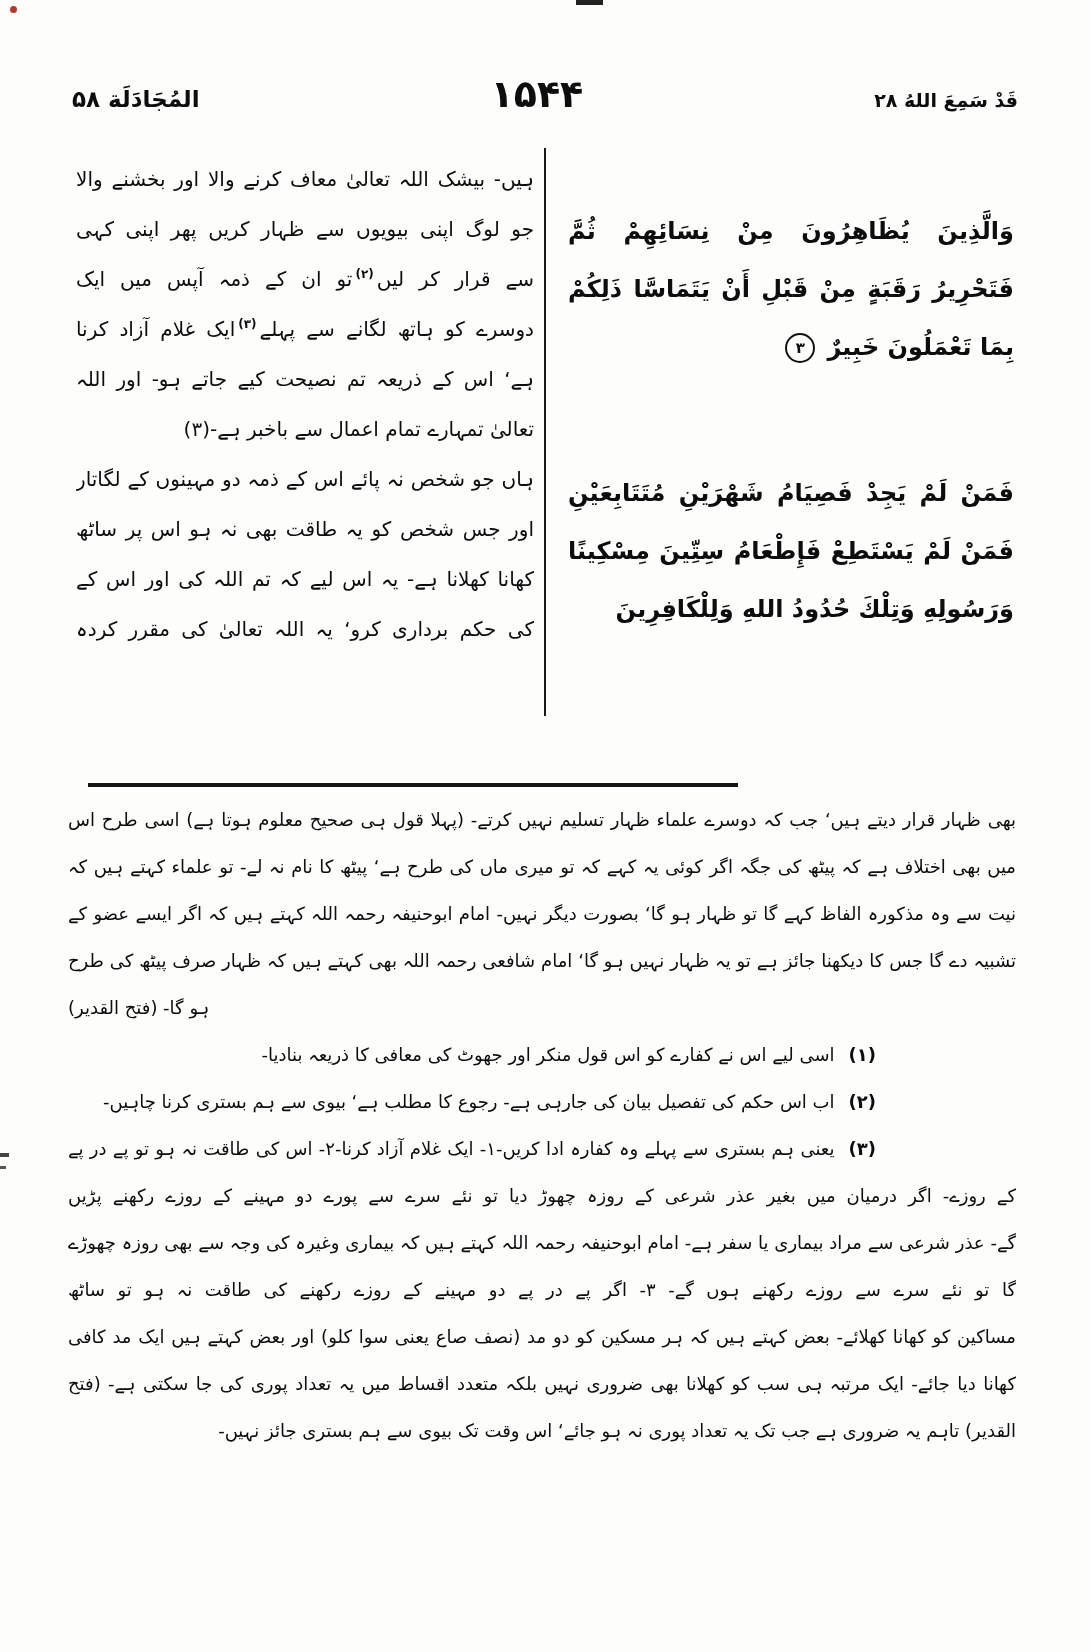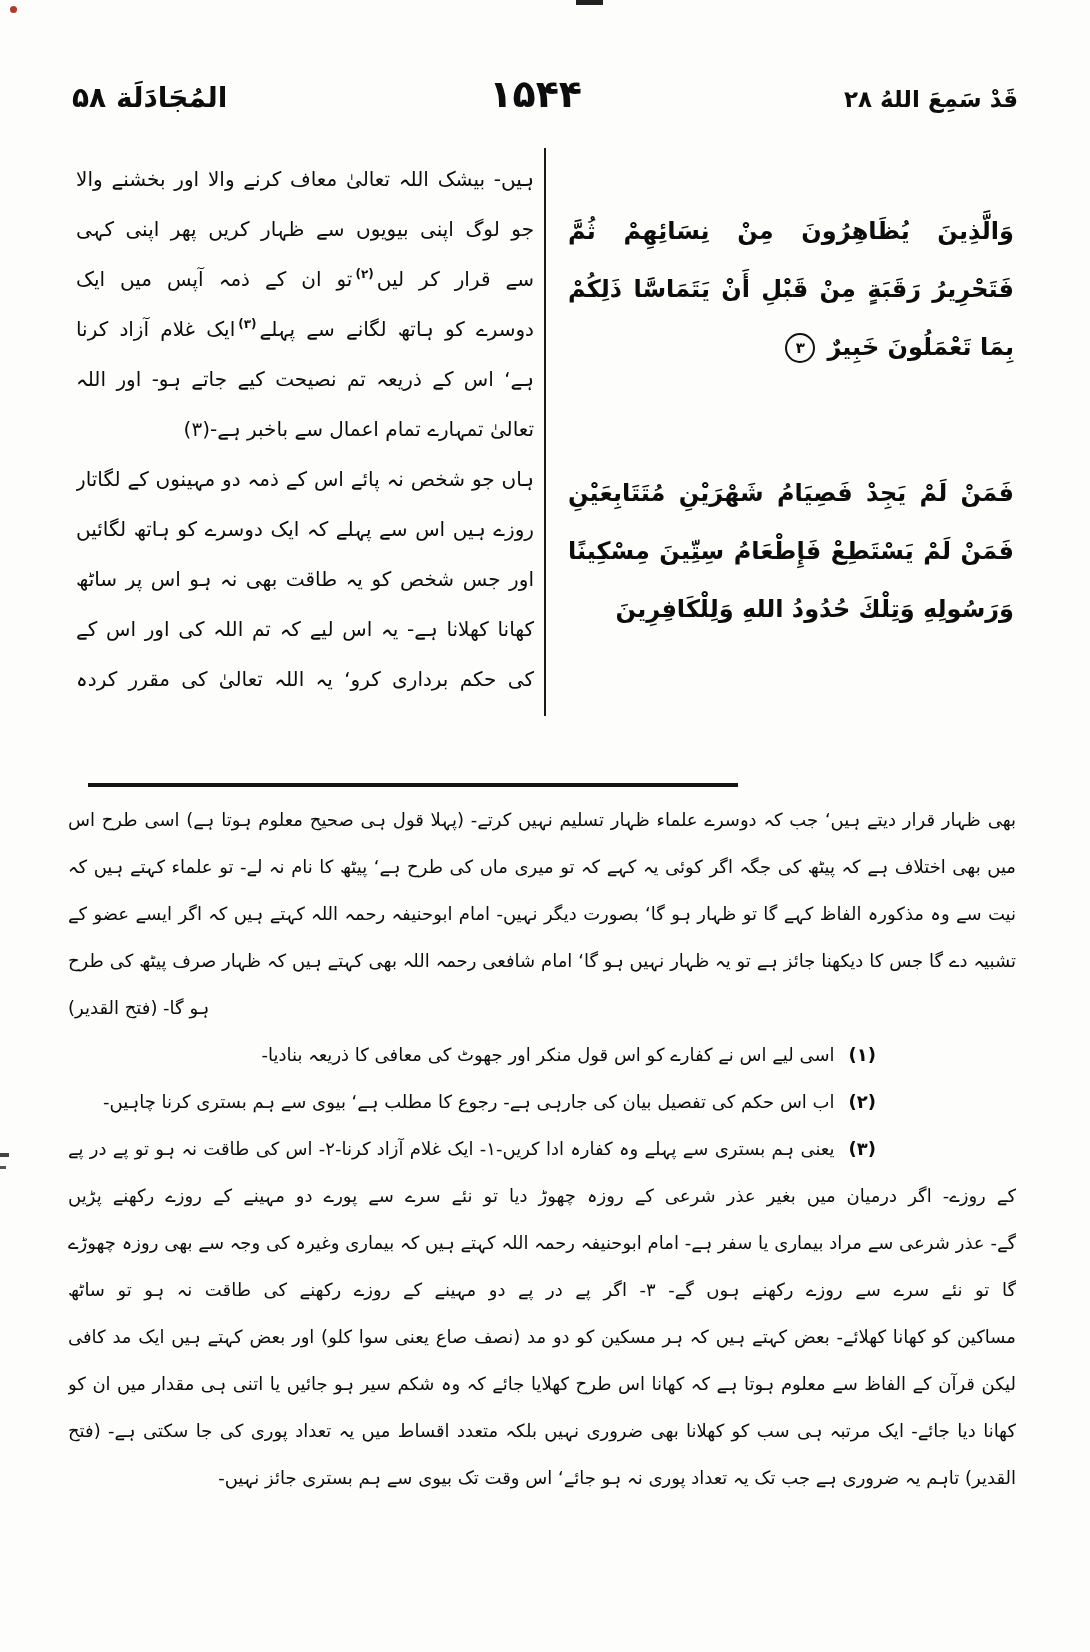--- a/index.html
+++ b/index.html
@@ -28,23 +28,23 @@
 
   
   .header {
     position: absolute;
     top: 72px; left: 72px; right: 72px;
     display: flex;
     justify-content: space-between;
     align-items: baseline;
     direction: rtl;
   }
-  .juz-title   { font-size: 23px; font-weight: bold; }
+  .juz-title   { font-size: 19px; font-weight: bold; }
   .page-number { font-size: 38px; font-weight: bold; letter-spacing: 2px; }
-  .surah-title { font-size: 28px; font-weight: bold; }
+  .surah-title { font-size: 23px; font-weight: bold; }
 
   
   .columns { position: absolute; top: 146px; right: 76px; left: 76px; height: 574px; }
 
   .arabic-col { position: absolute; top: 0; right: 0; width: 446px; }
   .verse { direction: rtl; }
   .verse-1 { margin-top: 56px; }
   .verse-2 { margin-top: 88px; }
   .v-line {
     font-size: 24px;
@@ -170,21 +170,20 @@
       <div class="tr-line">جو لوگ اپنی بیویوں سے ظہار کریں پھر اپنی کہی ہوئی بات</div>
       <div class="tr-line">
         <span>سے قرار کر لیں</span><sup class="fn-sup">(۲)</sup><span>تو ان کے ذمہ آپس میں ایک</span>
       </div>
       <div class="tr-line">
         <span>دوسرے کو ہاتھ لگانے سے پہلے</span><sup class="fn-sup">(۳)</sup><span>ایک غلام آزاد کرنا</span>
       </div>
       <div class="tr-line">ہے‘ اس کے ذریعہ تم نصیحت کیے جاتے ہو- اور اللہ</div>
       <div class="tr-line tr-end">تعالیٰ تمہارے تمام اعمال سے باخبر ہے-(۳)</div>
       <div class="tr-line">ہاں جو شخص نہ پائے اس کے ذمہ دو مہینوں کے لگاتار</div>
-      <div class="tr-line">روزے ہیں اس سے پہلے کہ ایک دوسرے کو ہاتھ لگائیں</div>
       <div class="tr-line">اور جس شخص کو یہ طاقت بھی نہ ہو اس پر ساٹھ مسکینوں کا</div>
       <div class="tr-line">کھانا کھلانا ہے- یہ اس لیے کہ تم اللہ کی اور اس کے رسول</div>
       <div class="tr-line">کی حکم برداری کرو‘ یہ اللہ تعالیٰ کی مقرر کردہ حدیں ہیں اور</div>
     </div>
 
   </section>
 
   <div class="footnote-rule"></div>
 
   <section class="commentary">
@@ -200,18 +199,17 @@
     <div class="c-line c-fn">
       <span class="fn-marker">(۲)</span><span>اب اس حکم کی تفصیل بیان کی جارہی ہے- رجوع کا مطلب ہے‘ بیوی سے ہم بستری کرنا چاہیں-</span>
     </div>
     <div class="c-line c-fn-just">
       <span class="fn-marker">(۳)</span><span>یعنی ہم بستری سے پہلے وہ کفارہ ادا کریں-۱- ایک غلام آزاد کرنا-۲- اس کی طاقت نہ ہو تو پے در پے بلاناغہ دو مہینے</span>
     </div>
     <div class="c-line">کے روزے- اگر درمیان میں بغیر عذر شرعی کے روزہ چھوڑ دیا تو نئے سرے سے پورے دو مہینے کے روزے رکھنے پڑیں</div>
     <div class="c-line">گے- عذر شرعی سے مراد بیماری یا سفر ہے- امام ابوحنیفہ رحمہ اللہ کہتے ہیں کہ بیماری وغیرہ کی وجہ سے بھی روزہ چھوڑے</div>
     <div class="c-line">گا تو نئے سرے سے روزے رکھنے ہوں گے- ۳- اگر پے در پے دو مہینے کے روزے رکھنے کی طاقت نہ ہو تو ساٹھ</div>
     <div class="c-line">مساکین کو کھانا کھلائے- بعض کہتے ہیں کہ ہر مسکین کو دو مد (نصف صاع یعنی سوا کلو) اور بعض کہتے ہیں ایک مد کافی ہے-</div>
-    <div class="c-line">لیکن قرآن کے الفاظ سے معلوم ہوتا ہے کہ کھانا اس طرح کھلایا جائے کہ وہ شکم سیر ہو جائیں یا اتنی ہی مقدار میں ان کو</div>
     <div class="c-line">کھانا دیا جائے- ایک مرتبہ ہی سب کو کھلانا بھی ضروری نہیں بلکہ متعدد اقساط میں یہ تعداد پوری کی جا سکتی ہے- (فتح</div>
     <div class="c-line c-last">القدیر) تاہم یہ ضروری ہے جب تک یہ تعداد پوری نہ ہو جائے‘ اس وقت تک بیوی سے ہم بستری جائز نہیں-</div>
   </section>
 
 </div>
 
 </body></html>

